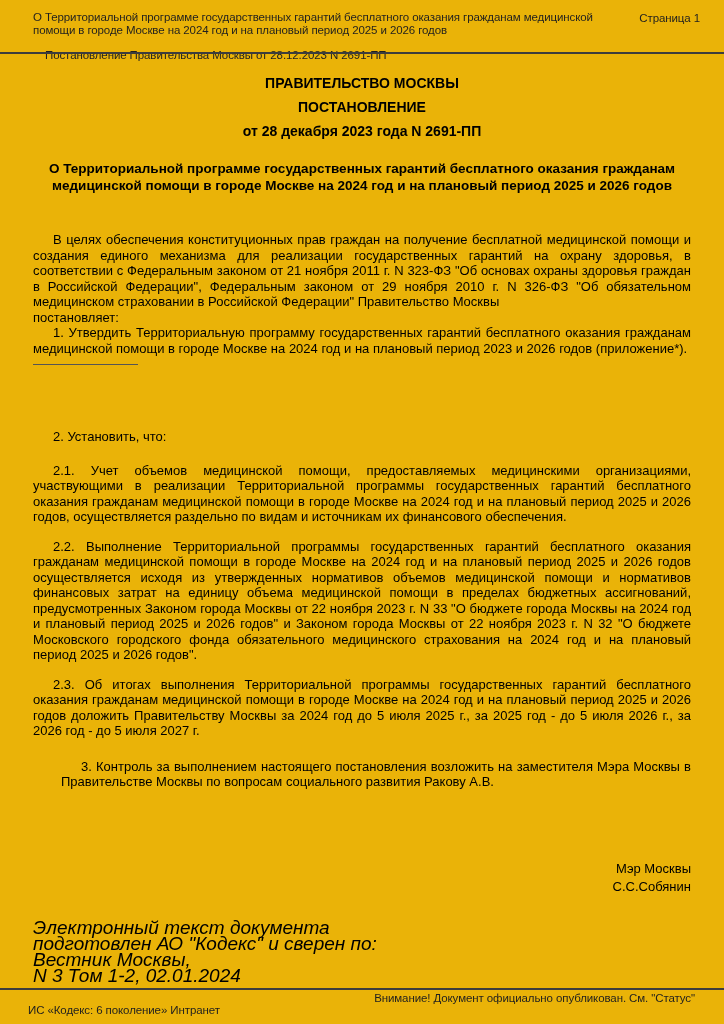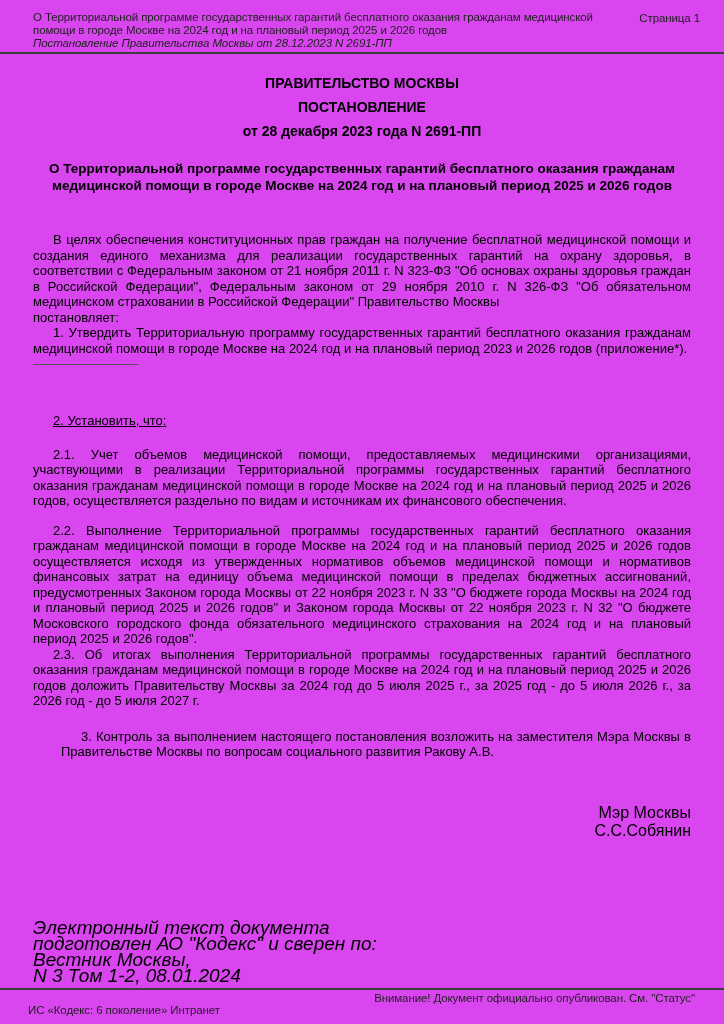--- a/index.html
+++ b/index.html
@@ -1,33 +1,33 @@
 <!DOCTYPE html>
 <html lang="ru"><head>
 <meta charset="utf-8">
 <style>
   html,body{margin:0;padding:0;background:#fff;}
   .page{
     position:relative;
     width:724px;height:1024px;
-    background:#d946ef;
+    background:#eab308;
     color:#141414;
     font-family:"Liberation Sans","DejaVu Sans",sans-serif;
     overflow:hidden;
   }
   
   .page-header{
     position:absolute;top:11px;left:33px;right:24px;
     display:flex;justify-content:space-between;align-items:flex-start;
     font-size:11.5px;line-height:12.8px;color:#1f1f1f;
     letter-spacing:-0.1px;
   }
   .page-header .hdr-left{width:588px;}
   .page-header .hdr-desc{margin:0;}
-  .page-header .hdr-ref{margin:0;font-style:italic;}
+  .page-header .hdr-ref{margin:12px;}
   .page-header .hdr-page{white-space:nowrap;padding-top:1px;}
   .header-rule{
     position:absolute;top:52px;left:0;width:724px;height:2px;background:#3d3d3d;
   }
   
   .doc{position:absolute;top:64px;left:33px;width:658px;}
   .c-head{margin:0;text-align:center;font-weight:bold;font-size:14px;line-height:14px;color:#000;}
   .authority{margin-top:12px;}
   .doctype{margin-top:10px;}
   .datenum{margin-top:10px;text-align:center;}
@@ -39,29 +39,29 @@
     margin:0;text-align:justify;text-indent:20px;
     font-size:13px;line-height:15.5px;color:#000;
   }
   .preamble{margin-top:38px;}
   .resolves{text-indent:0;}
   .footnote-rule{
     margin:8px 0 0;width:105px;height:0;
     border:none;border-top:1px solid #555;
   }
   .footnote{margin:0;text-align:left;}
-  .item-2{margin-top:48px;text-decoration:underline;}
+  .item-2{margin-top:64px;}
   .item-2-1{margin-top:18px;}
   .item-2-2{margin-top:14px;}
-  .item-2-3{}
+  .item-2-3{margin-top:14px;}
   .item-3{margin-top:20px;margin-left:28px;}
   
   .signature{
-    position:absolute;top:804px;right:33px;
-    text-align:right;font-size:16px;line-height:18px;color:#000;
+    position:absolute;top:860px;right:33px;
+    text-align:right;font-size:13px;line-height:18px;color:#000;
   }
   .signature p{margin:0;}
   
   .publisher{
     position:absolute;top:920px;left:33px;
     font-size:19px;line-height:16px;color:#000;font-style:italic;
   }
   .publisher p{margin:0;}
   
   .footer-rule{
@@ -118,20 +118,20 @@
 
   <div class="signature">
     <p>Мэр Москвы</p>
     <p>С.С.Собянин</p>
   </div>
 
   <div class="publisher">
     <p>Электронный текст документа</p>
     <p>подготовлен АО "Кодекс" и сверен по:</p>
     <p>Вестник Москвы,</p>
-    <p>N 3 Том 1-2, 08.01.2024</p>
+    <p>N 3 Том 1-2, 02.01.2024</p>
   </div>
 
   <div class="footer-rule"></div>
   <div class="footer-status">Внимание! Документ официально опубликован. См. "Статус"</div>
   <div class="footer-system">ИС «Кодекс: 6 поколение» Интранет</div>
 
 </div>
 
 </body></html>

